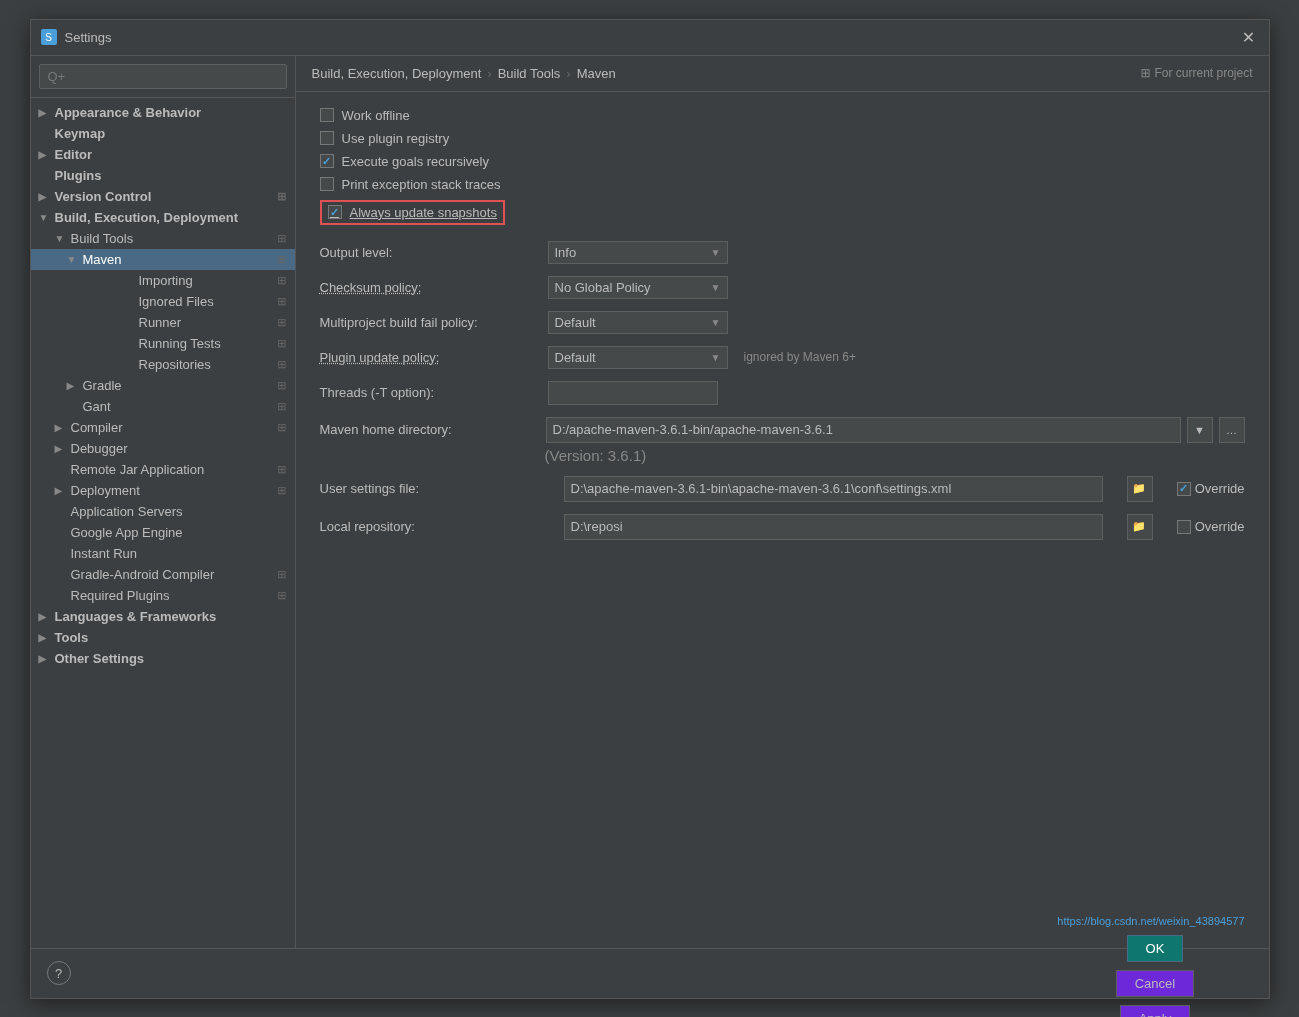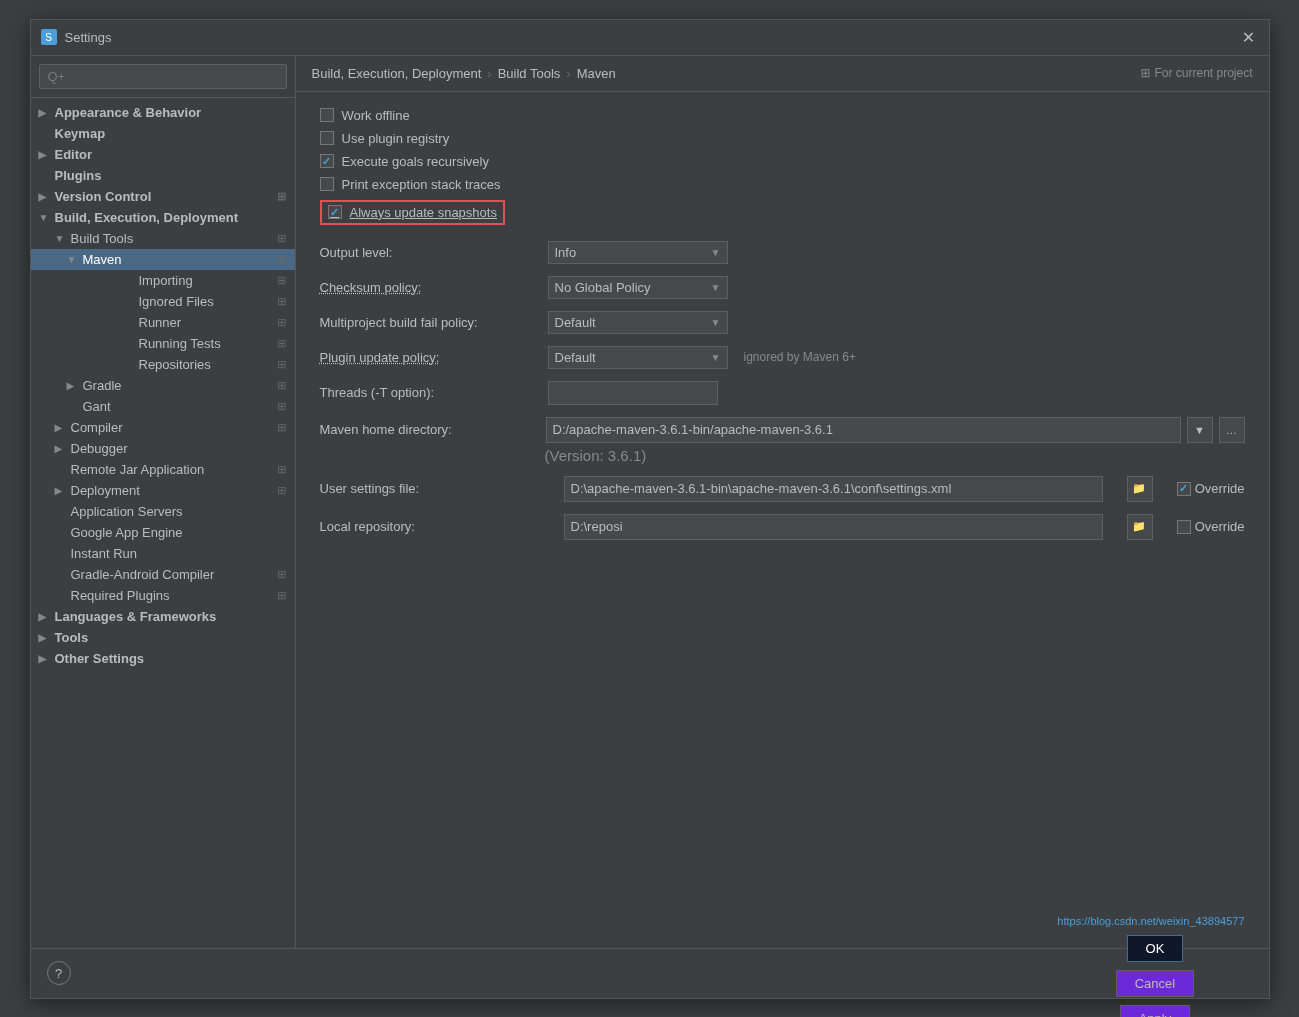--- a/index.html
+++ b/index.html
@@ -337,21 +337,21 @@
     }
     .btn {
       padding: 5px 18px;
       font-size: 13px;
       cursor: pointer;
       border: 1px solid #5e6060;
       color: #bbbbbb;
       background: #6d28d9;
     }
     .btn.primary {
-      background: #0f172a;
+      background: #0f766e;
       border-color: #4a6984;
       color: white;
     }
   </style>
 </head>
 <body>
 
 <div class="window">
 
   <div class="titlebar">

